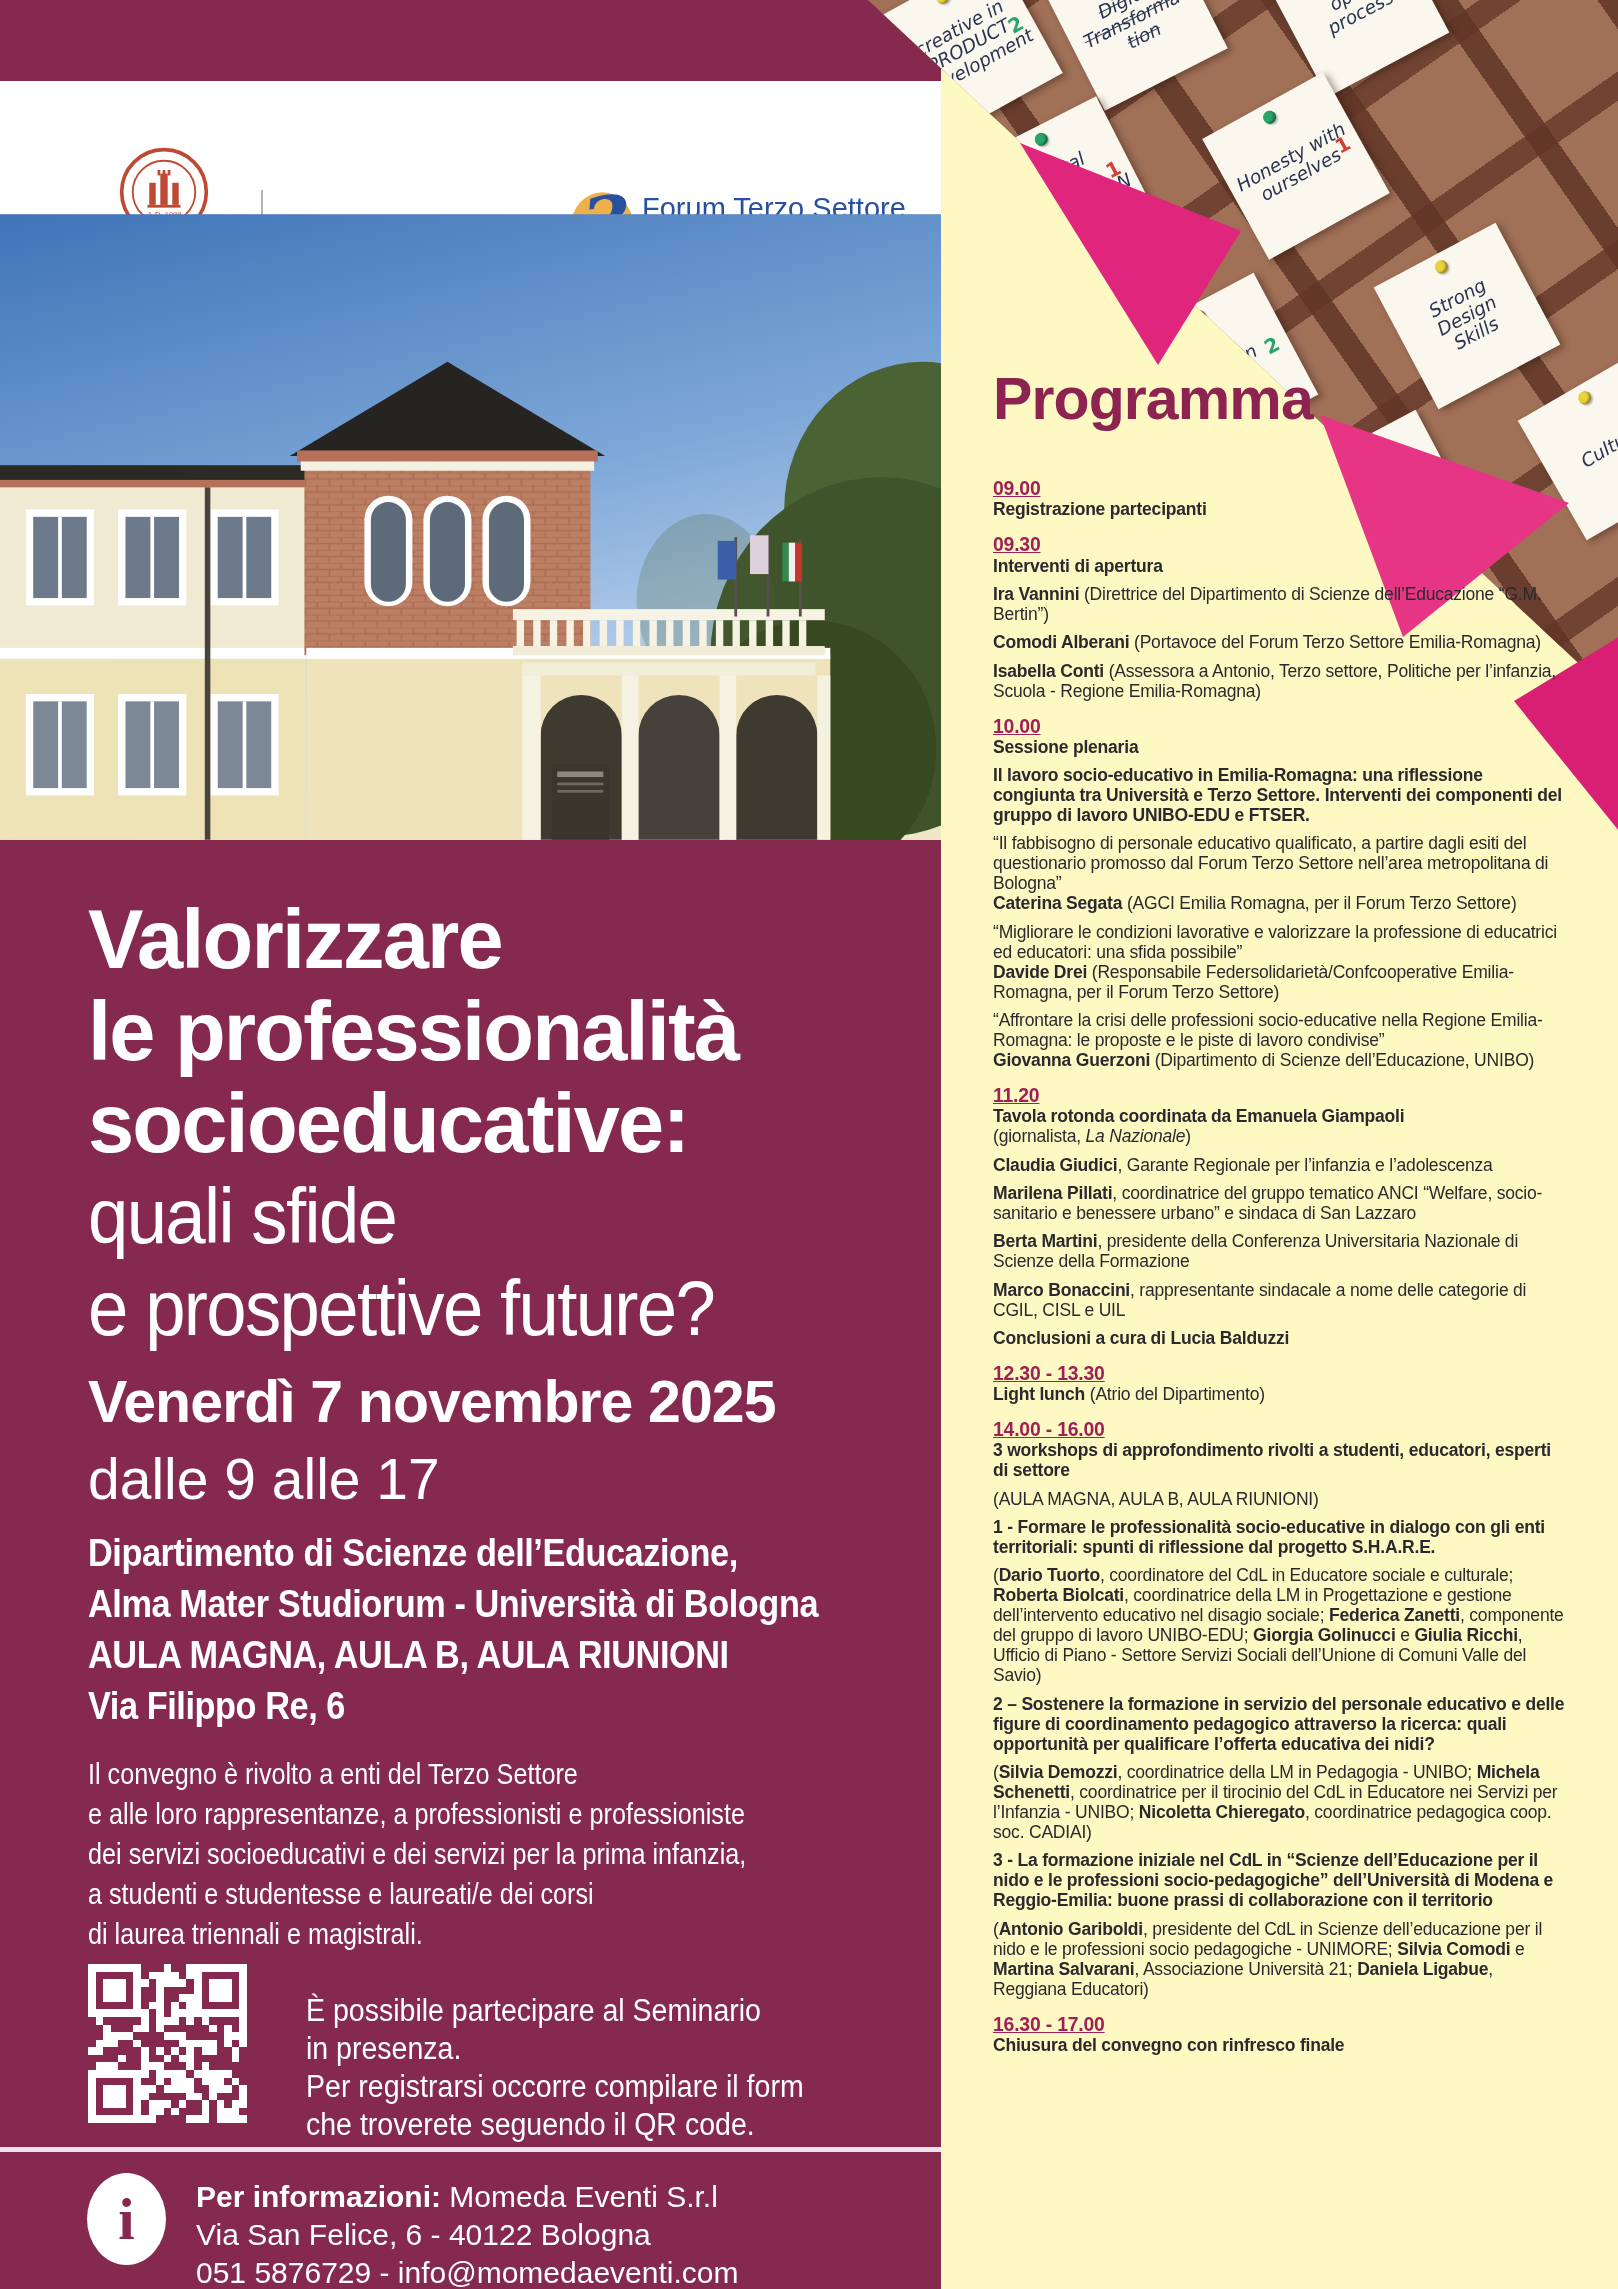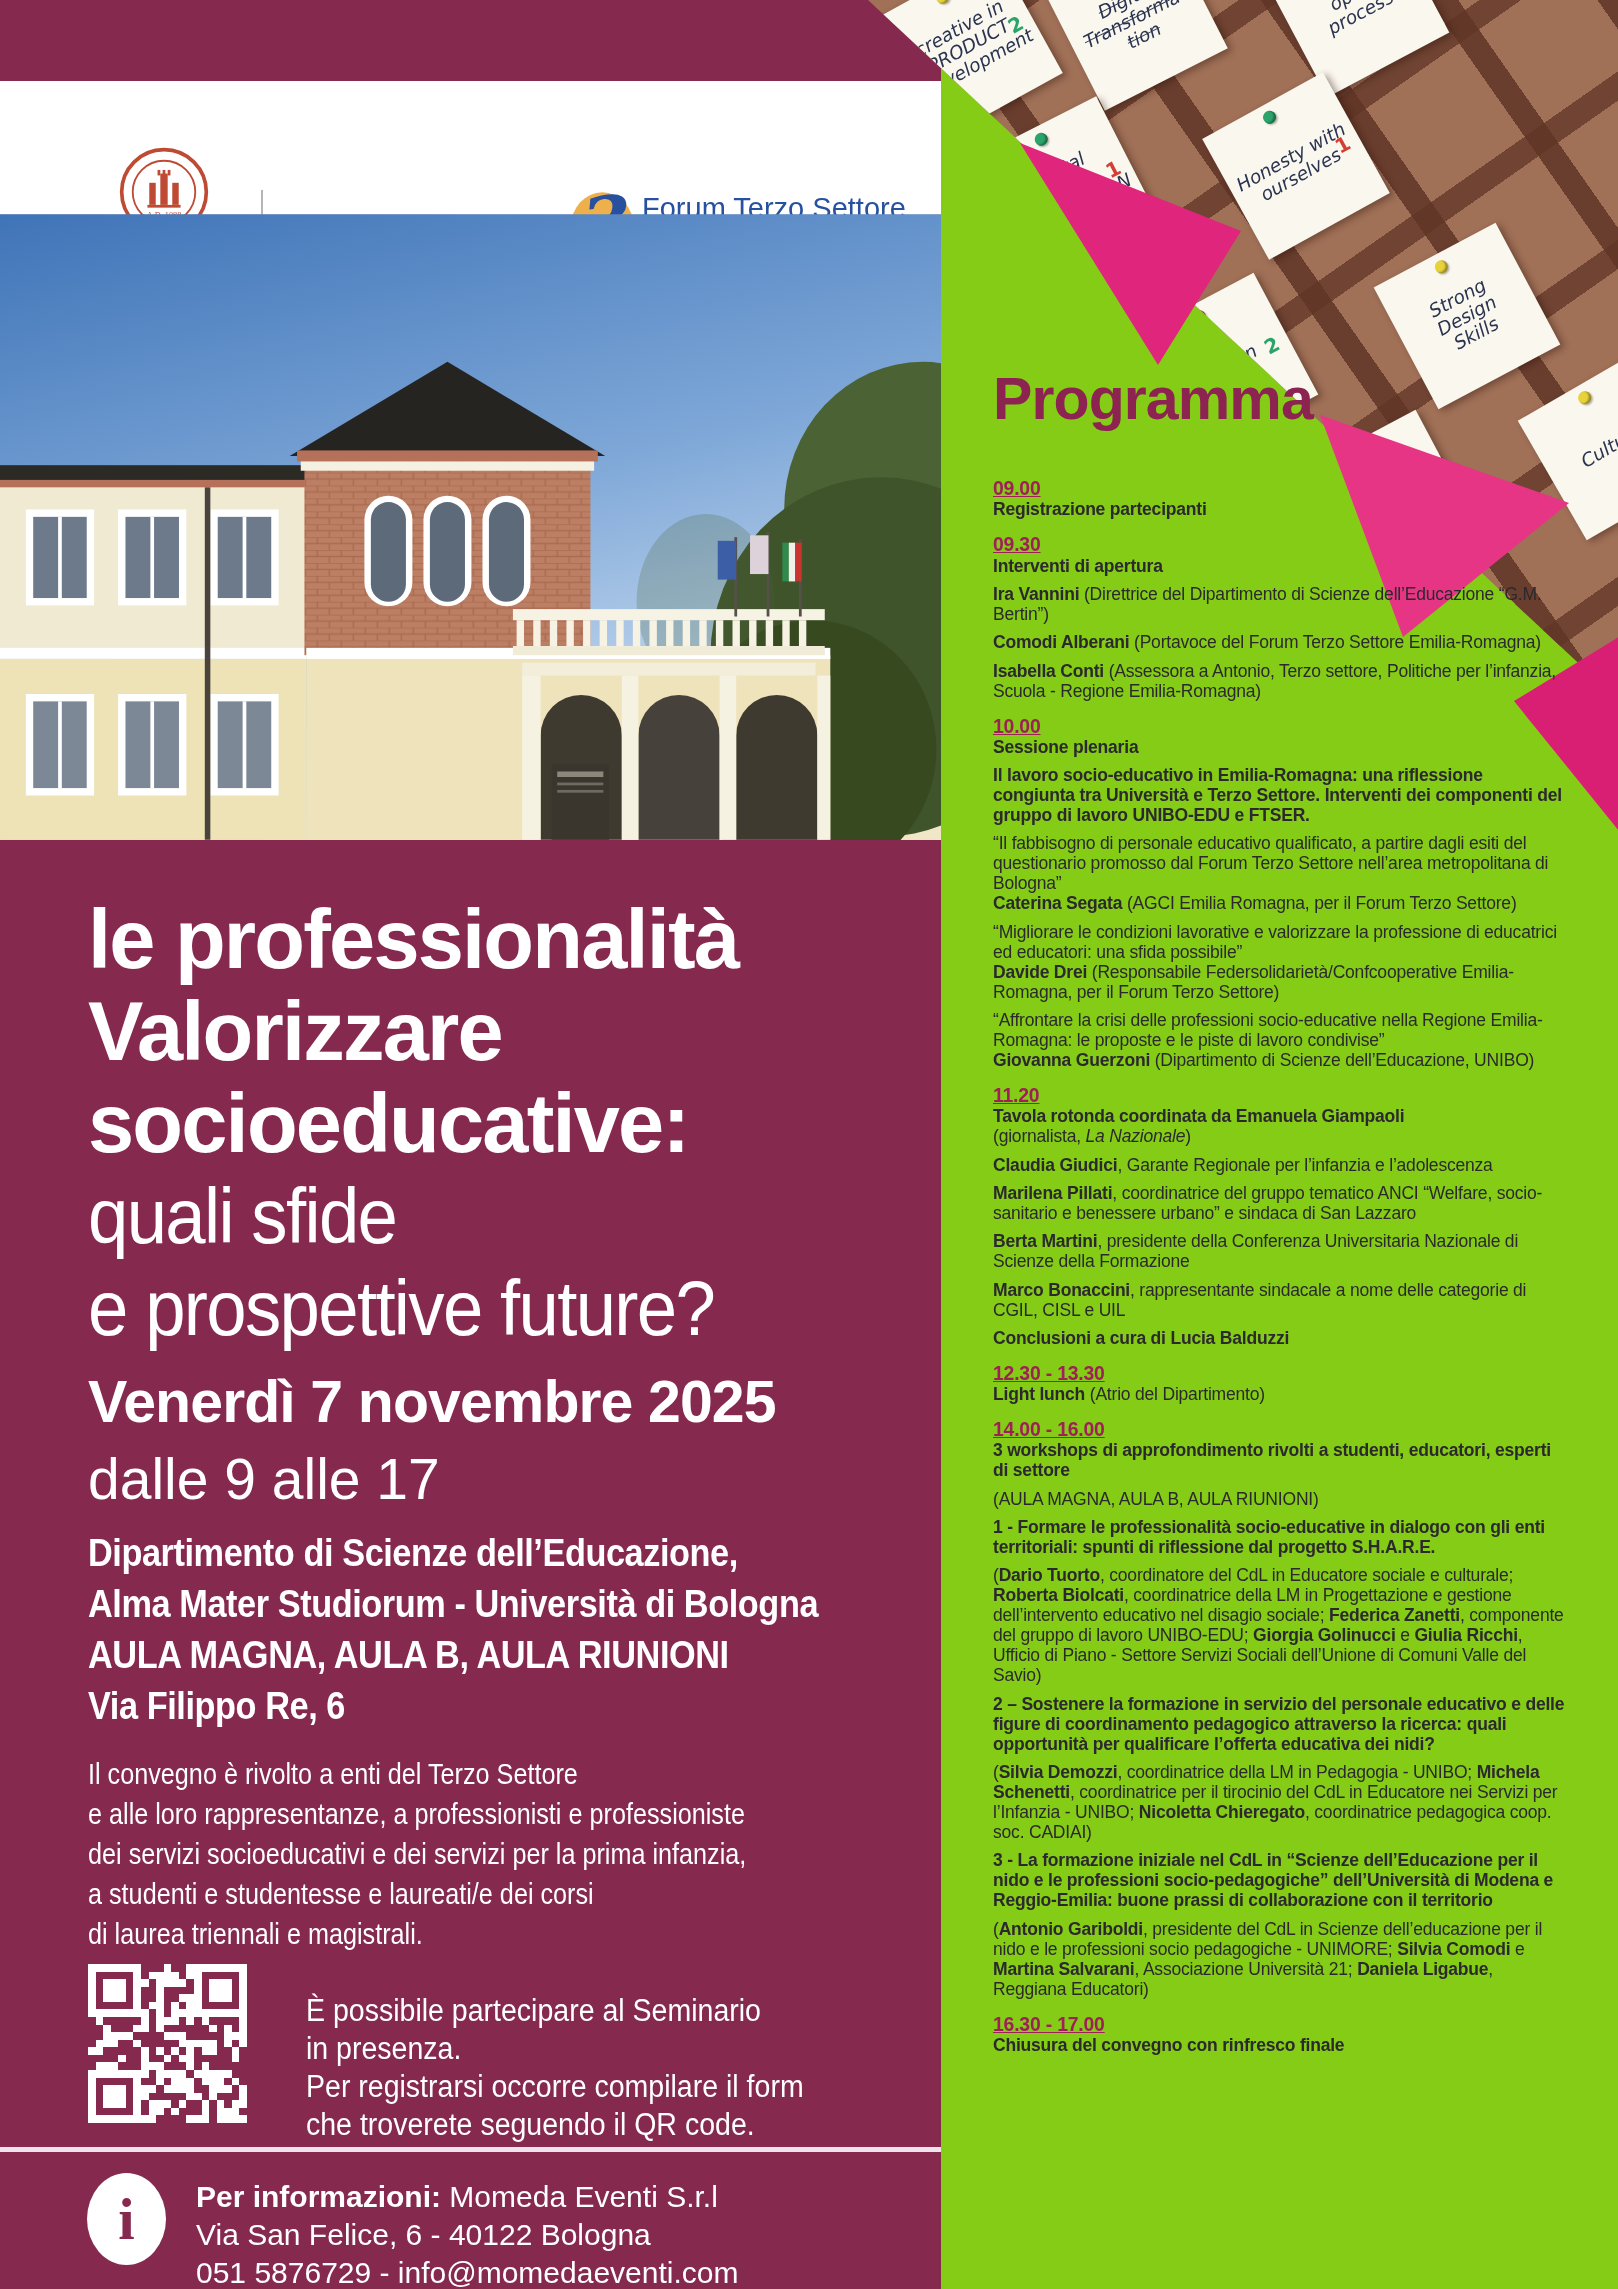--- a/index.html
+++ b/index.html
@@ -1,20 +1,20 @@
 <!DOCTYPE html>
 <html style="font-size:14.8px"><head>
 <meta charset="utf-8">
 <style>
   html,body{margin:0;padding:0;background:#555;}
   .poster{position:relative;width:1619px;height:2290px;overflow:hidden;
           background:#eadee6;font-family:"Liberation Sans",sans-serif;}
 
   
-  .col-right{position:absolute;left:941px;top:0;width:677px;height:2290px;background:#84cc16;}
+  .col-right{position:absolute;left:941px;top:0;width:677px;height:2290px;background:#fef9c3;}
   .prog-head{position:absolute;left:52px;top:365px;font-size:59px;font-weight:700;
              letter-spacing:-0.9px;color:#8c2350;z-index:6;white-space:nowrap;}
   .entries{position:absolute;left:52px;top:463px;width:576px;z-index:6;}
   .entry{margin:0 0 8.3px 0;}
   .entry.has-time{margin-top:14px;}
   .time{font-size:19.4px;font-weight:700;color:#9e2057;line-height:1.15;letter-spacing:-0.2px;text-decoration:underline;}
   .eline{font-size:17.5px;line-height:20px;color:#2b292d;letter-spacing:-0.2px;}
   .eline .b{font-weight:700;}
   .eline .i{font-style:italic;}
   .eline .r{font-weight:400;}
@@ -335,22 +335,22 @@
       <rect x="598" y="596" width="62" height="82" fill="#3a362e"></rect>
       <rect x="604" y="604" width="50" height="6" fill="#8d867a"></rect>
       <rect x="604" y="616" width="50" height="3" fill="#6e6a60"></rect>
       <rect x="604" y="624" width="50" height="3" fill="#6e6a60"></rect>
     </svg>
   </div>
 
   <div class="maroon-main">
     <div class="title">
       <div id="title-bold">
+          <div class="t-b">Valorizzare</div>
           <div class="t-b">le professionalità</div>
-          <div class="t-b">Valorizzare</div>
           <div class="t-b">socioeducative:</div>
         </div>
       <div id="title-light">
           <div class="t-l">quali sfide</div>
           <div class="t-l">e prospettive future?</div>
         </div>
     </div>
     <div class="date-line">Venerdì 7 novembre 2025</div>
     <div class="time-line">dalle 9 alle 17</div>
     <div class="venue">

